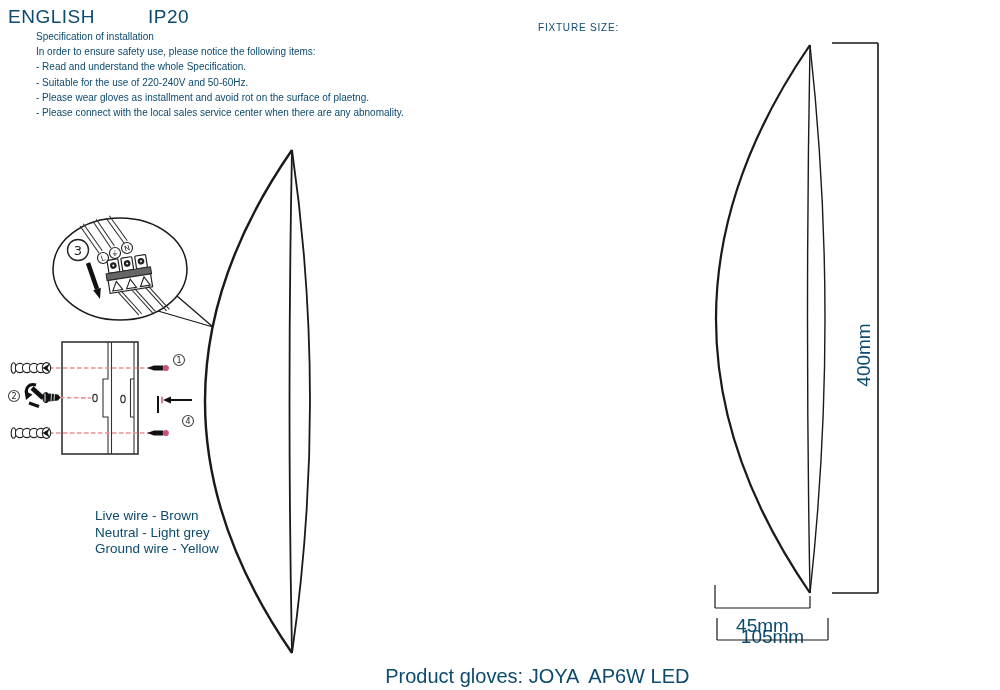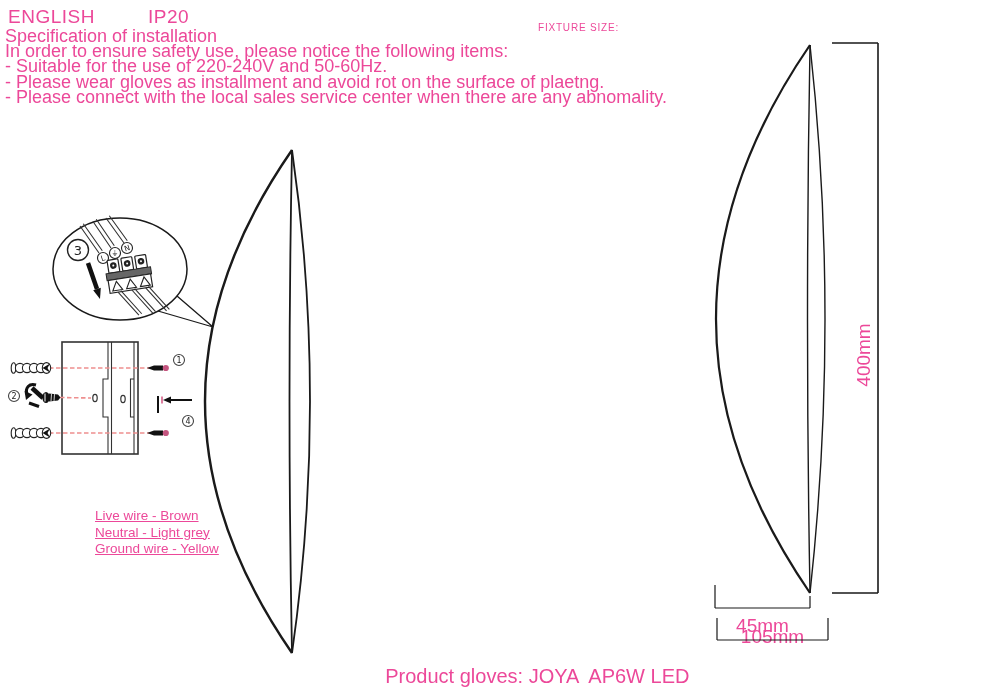--- a/index.html
+++ b/index.html
@@ -1,47 +1,48 @@
 <!DOCTYPE html>
 <html><head>
 <meta charset="utf-8">
 <style>
   html,body{margin:0;padding:0;background:#fff;}
   .page{position:relative;width:1000px;height:690px;background:#ffffff;overflow:hidden;
-        font-family:"Liberation Sans",sans-serif;color:#ec4899;}
+        font-family:"Liberation Sans",sans-serif;color:#0c4a6e;}
   .abs{position:absolute;}
   .lang{font-size:19px;letter-spacing:.5px;}
-  .spec{font-size:18px;line-height:15.2px;white-space:nowrap;}
+  .spec{font-size:10px;line-height:15.2px;white-space:nowrap;margin-left:31px;}
   .legend{font-size:13.5px;line-height:16.5px;white-space:nowrap;}
   .fixtitle{font-size:10px;letter-spacing:.8px;}
   .dim{font-size:19px;text-align:center;white-space:nowrap;}
   .dim-rot{transform:rotate(-90deg);transform-origin:center center;}
   .product{font-size:20px;white-space:pre;}
   svg{position:absolute;left:0;top:0;}
   svg text{font-family:"DejaVu Sans","Liberation Sans",sans-serif;fill:#222;}
 </style>
 </head>
 <body>
 
 <div class="page">
 
   <div class="abs lang" style="left:8px;top:6px;">ENGLISH</div>
   <div class="abs lang" style="left:148px;top:6px;">IP20</div>
 
   <div class="abs spec" style="left:5px;top:29px;">
     <div>Specification of installation</div>
     <div>In order to ensure safety use, please notice the following items:</div>
+    <div>- Read and understand the whole Specification.</div>
     <div>- Suitable for the use of 220-240V and 50-60Hz.</div>
     <div>- Please wear gloves as installment and avoid rot on the surface of plaetng.</div>
     <div>- Please connect with the local sales service center when there are any abnomality.</div>
   </div>
 
   <div class="abs fixtitle" style="left:538px;top:22px;">FIXTURE SIZE:</div>
 
-  <div class="abs legend" style="left:95px;top:508px;text-decoration:underline;">
+  <div class="abs legend" style="left:95px;top:508px;">
     <div>Live wire - Brown</div>
     <div>Neutral - Light grey</div>
     <div>Ground wire - Yellow</div>
   </div>
 
   <div class="abs dim dim-rot" style="left:824px;top:344px;width:80px;height:22px;">400mm</div>
   <div class="abs dim" style="left:715px;top:583px;width:95px;margin-top:32px;">45mm</div>
   <div class="abs dim" style="left:717px;top:626px;width:111px;">105mm</div>
 
   <div class="abs product" style="left:363px;top:642px;">

